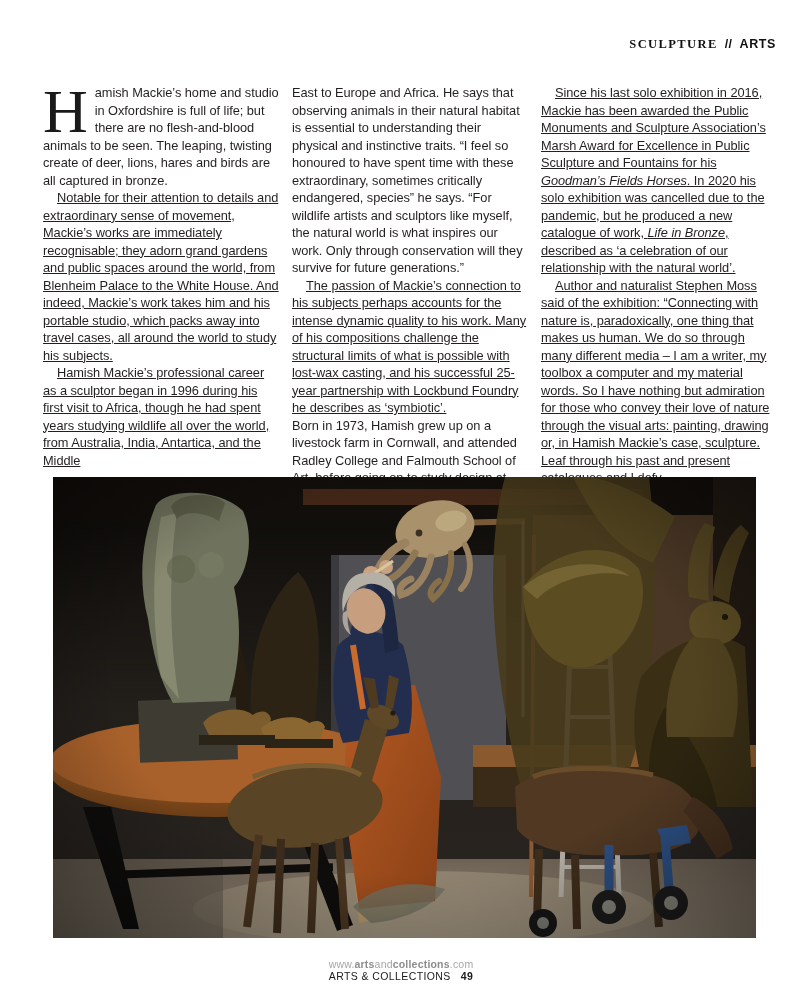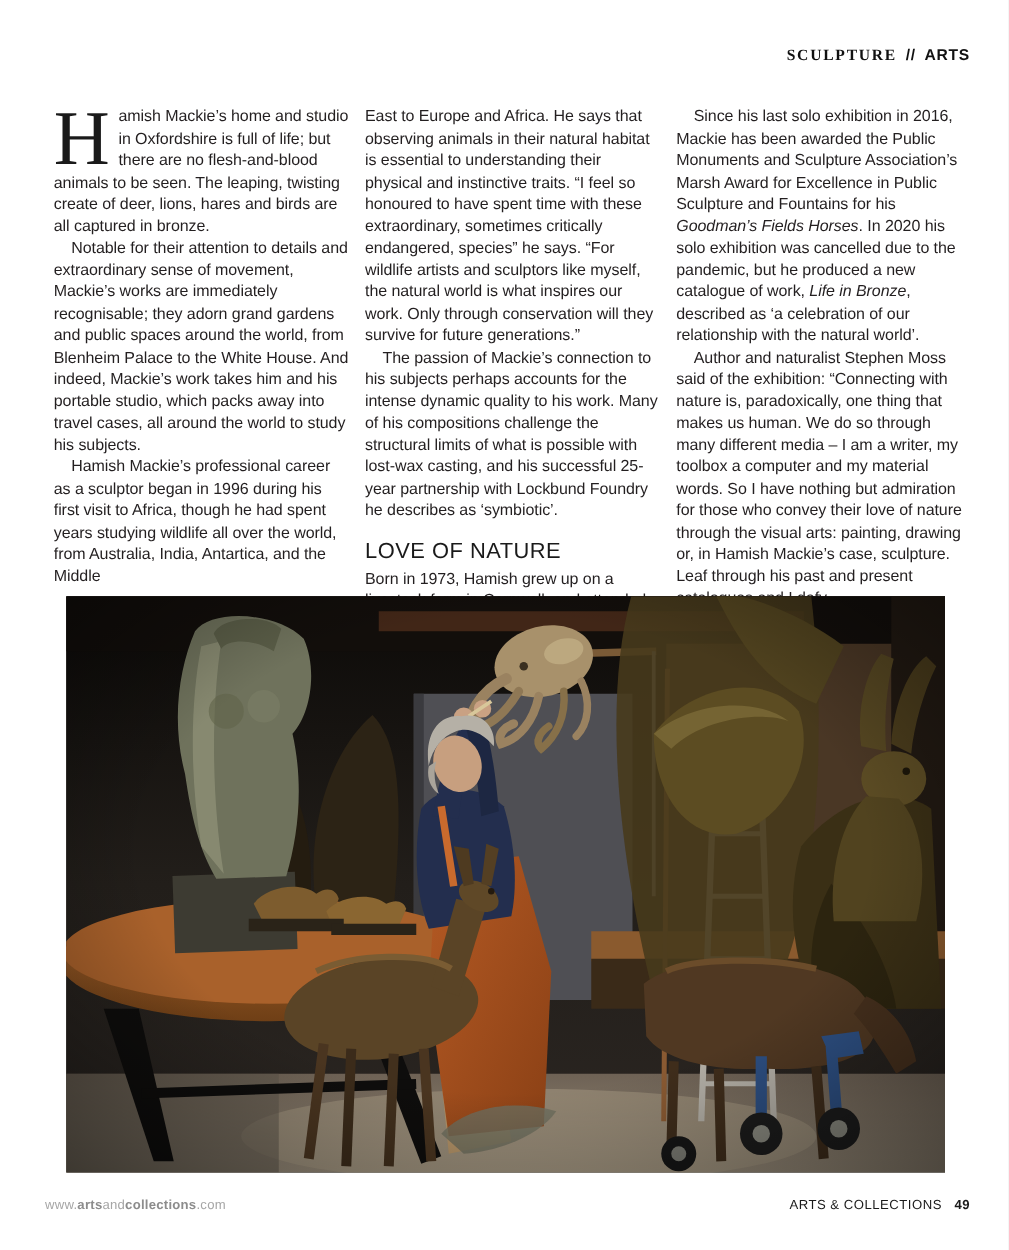--- a/index.html
+++ b/index.html
@@ -32,21 +32,21 @@
     width:733px;display:flex;gap:13px;
   }
   .col{width:236px;flex:0 0 236px;}
   .col p{
     margin:0;
     font-size:12.8px;line-height:17.5px;
     letter-spacing:-0.05px;
     text-align:left;
     color:#231f20;
   }
-  .col p.indent{text-indent:14px;}
+  .col p.indent{text-indent:14px;text-decoration:underline;}
   .dropcap{
     float:left;
     font-family:"Liberation Serif", serif;
     font-size:62px;line-height:50px;
     height:50px;
     padding:2px 7px 0 0;
     color:#1a1a1a;
   }
   .subhead{
     margin:13px 0 4px 0;
@@ -59,23 +59,24 @@
   
   .photo{
     position:absolute;left:53px;top:477px;
     width:703px;height:461px;
     background:#14100d;
   }
   .photo svg{display:block;width:703px;height:461px;}
 
   
   .pg-footer{
-    position:absolute;left:36px;right:31px;top:958px;
+    position:absolute;left:26px;right:31px;top:958px;
     display:flex;justify-content:space-between;align-items:center;
     font-size:10.5px;
+    flex-direction:column;
   }
   .site{color:#a6a6a6;letter-spacing:.2px;}
   .site .b{color:#8c8c8c;font-weight:700;}
   .mag{color:#1a1a1a;letter-spacing:.4px;}
   .mag .pageno{font-weight:700;margin-left:10px;margin-top:32px;}
 </style>
 </head>
 <body>
 
 <div id="page">
@@ -88,21 +89,20 @@
 
   <div class="article">
     <div class="col">
         <p><span class="dropcap">H</span><span>amish Mackie’s home and studio in Oxfordshire is full of life; but there are no flesh-and-blood animals to be seen. The leaping, twisting create of deer, lions, hares and birds are all captured in bronze.</span></p>
         <p class="indent"><span>Notable for their attention to details and extraordinary sense of movement, Mackie’s works are immediately recognisable; they adorn grand gardens and public spaces around the world, from Blenheim Palace to the White House. And indeed, Mackie’s work takes him and his portable studio, which packs away into travel cases, all around the world to study his subjects.</span></p>
         <p class="indent"><span>Hamish Mackie’s professional career as a sculptor began in 1996 during his first visit to Africa, though he had spent years studying wildlife all over the world, from Australia, India, Antartica, and the Middle</span></p>
       </div>
     <div class="col">
         <p><span>East to Europe and Africa. He says that observing animals in their natural habitat is essential to understanding their physical and instinctive traits. “I feel so honoured to have spent time with these extraordinary, sometimes critically endangered, species” he says. “For wildlife artists and sculptors like myself, the natural world is what inspires our work. Only through conservation will they survive for future generations.”</span></p>
         <p class="indent"><span>The passion of Mackie’s connection to his subjects perhaps accounts for the intense dynamic quality to his work. Many of his compositions challenge the structural limits of what is possible with lost-wax casting, and his successful 25-year partnership with Lockbund Foundry he describes as ‘symbiotic’.</span></p>
-        <h2 class="subhead">LOVE OF NATURE</h2>
         <p><span>Born in 1973, Hamish grew up on a livestock farm in Cornwall, and attended Radley College and Falmouth School of Art, before going on to study design at</span></p>
       </div>
     <div class="col">
         <p class="indent"><span>Since his last solo exhibition in 2016, Mackie has been awarded the Public Monuments and Sculpture Association’s Marsh Award for Excellence in Public Sculpture and Fountains for his </span><em>Goodman’s Fields Horses</em><span>. In 2020 his solo exhibition was cancelled due to the pandemic, but he produced a new catalogue of work, </span><em>Life in Bronze</em><span>, described as ‘a celebration of our relationship with the natural world’.</span></p>
         <p class="indent"><span>Author and naturalist Stephen Moss said of the exhibition: “Connecting with nature is, paradoxically, one thing that makes us human. We do so through many different media – I am a writer, my toolbox a computer and my material words. So I have nothing but admiration for those who convey their love of nature through the visual arts: painting, drawing or, in Hamish Mackie’s case, sculpture. Leaf through his past and present catalogues and I defy</span></p>
       </div>
   </div>
 
   <figure class="photo" style="margin:0" aria-label="Hamish Mackie kneeling in his studio sculpting a clay octopus, surrounded by bronze animal sculptures including deer, lions, hares and a female torso on a wooden table">
     <svg viewBox="0 0 703 461" preserveAspectRatio="none">

